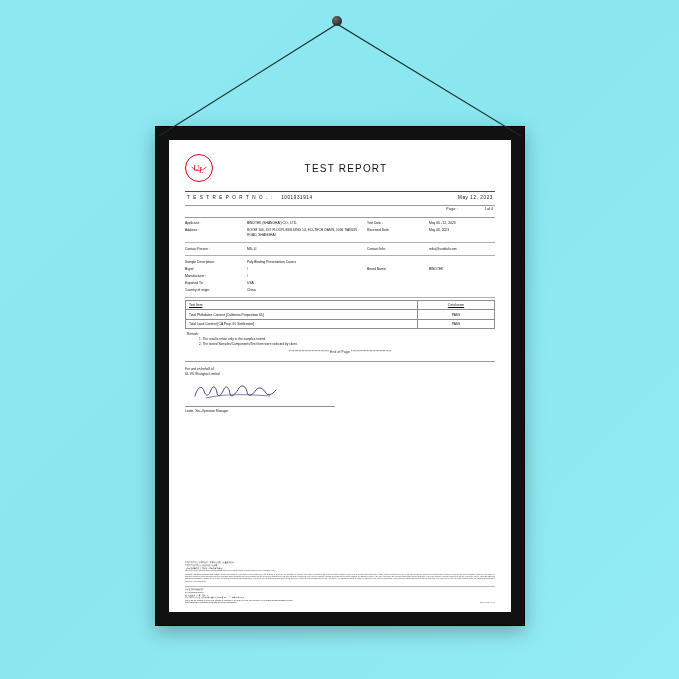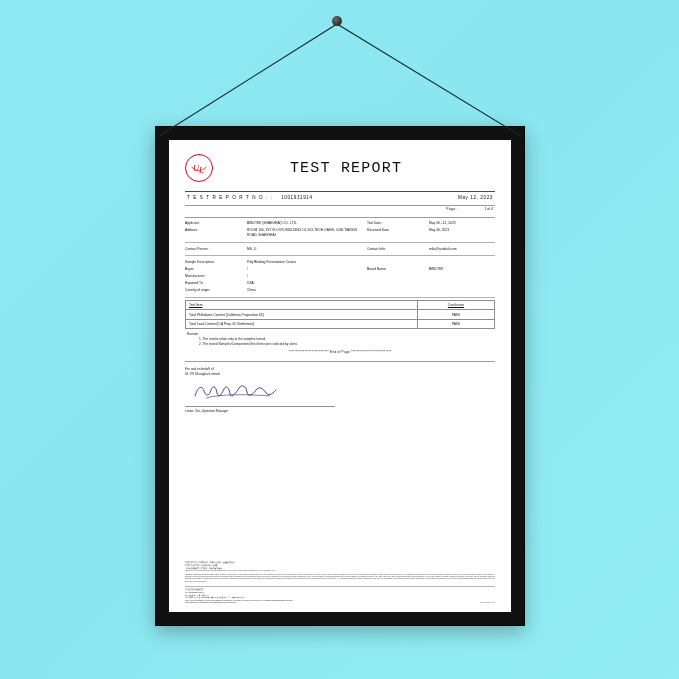--- a/index.html
+++ b/index.html
@@ -79,24 +79,24 @@
     justify-content: center;
     flex: 0 0 auto;
   }
   .ul-logo svg { display:block; }
   .title-wrap {
     flex: 1;
     text-align: center;
     padding-right: 26px;
   }
   .doc-title {
-    font-size: 15px;
+    font-size: 10px;
     letter-spacing: 1.2px;
     color: #111;
-    font-family: Liberation Mono, monospace;
+    font-family: Liberation Sans, sans-serif;
   }
   .rule {
     height: 0.6px;
     background: #4a4a4a;
     margin: 3px 0 0 0;
   }
   .rule.thin { height: 0.4px; background: #9a9a9a; }
   .report-no-row {
     display: flex;
     justify-content: space-between;

